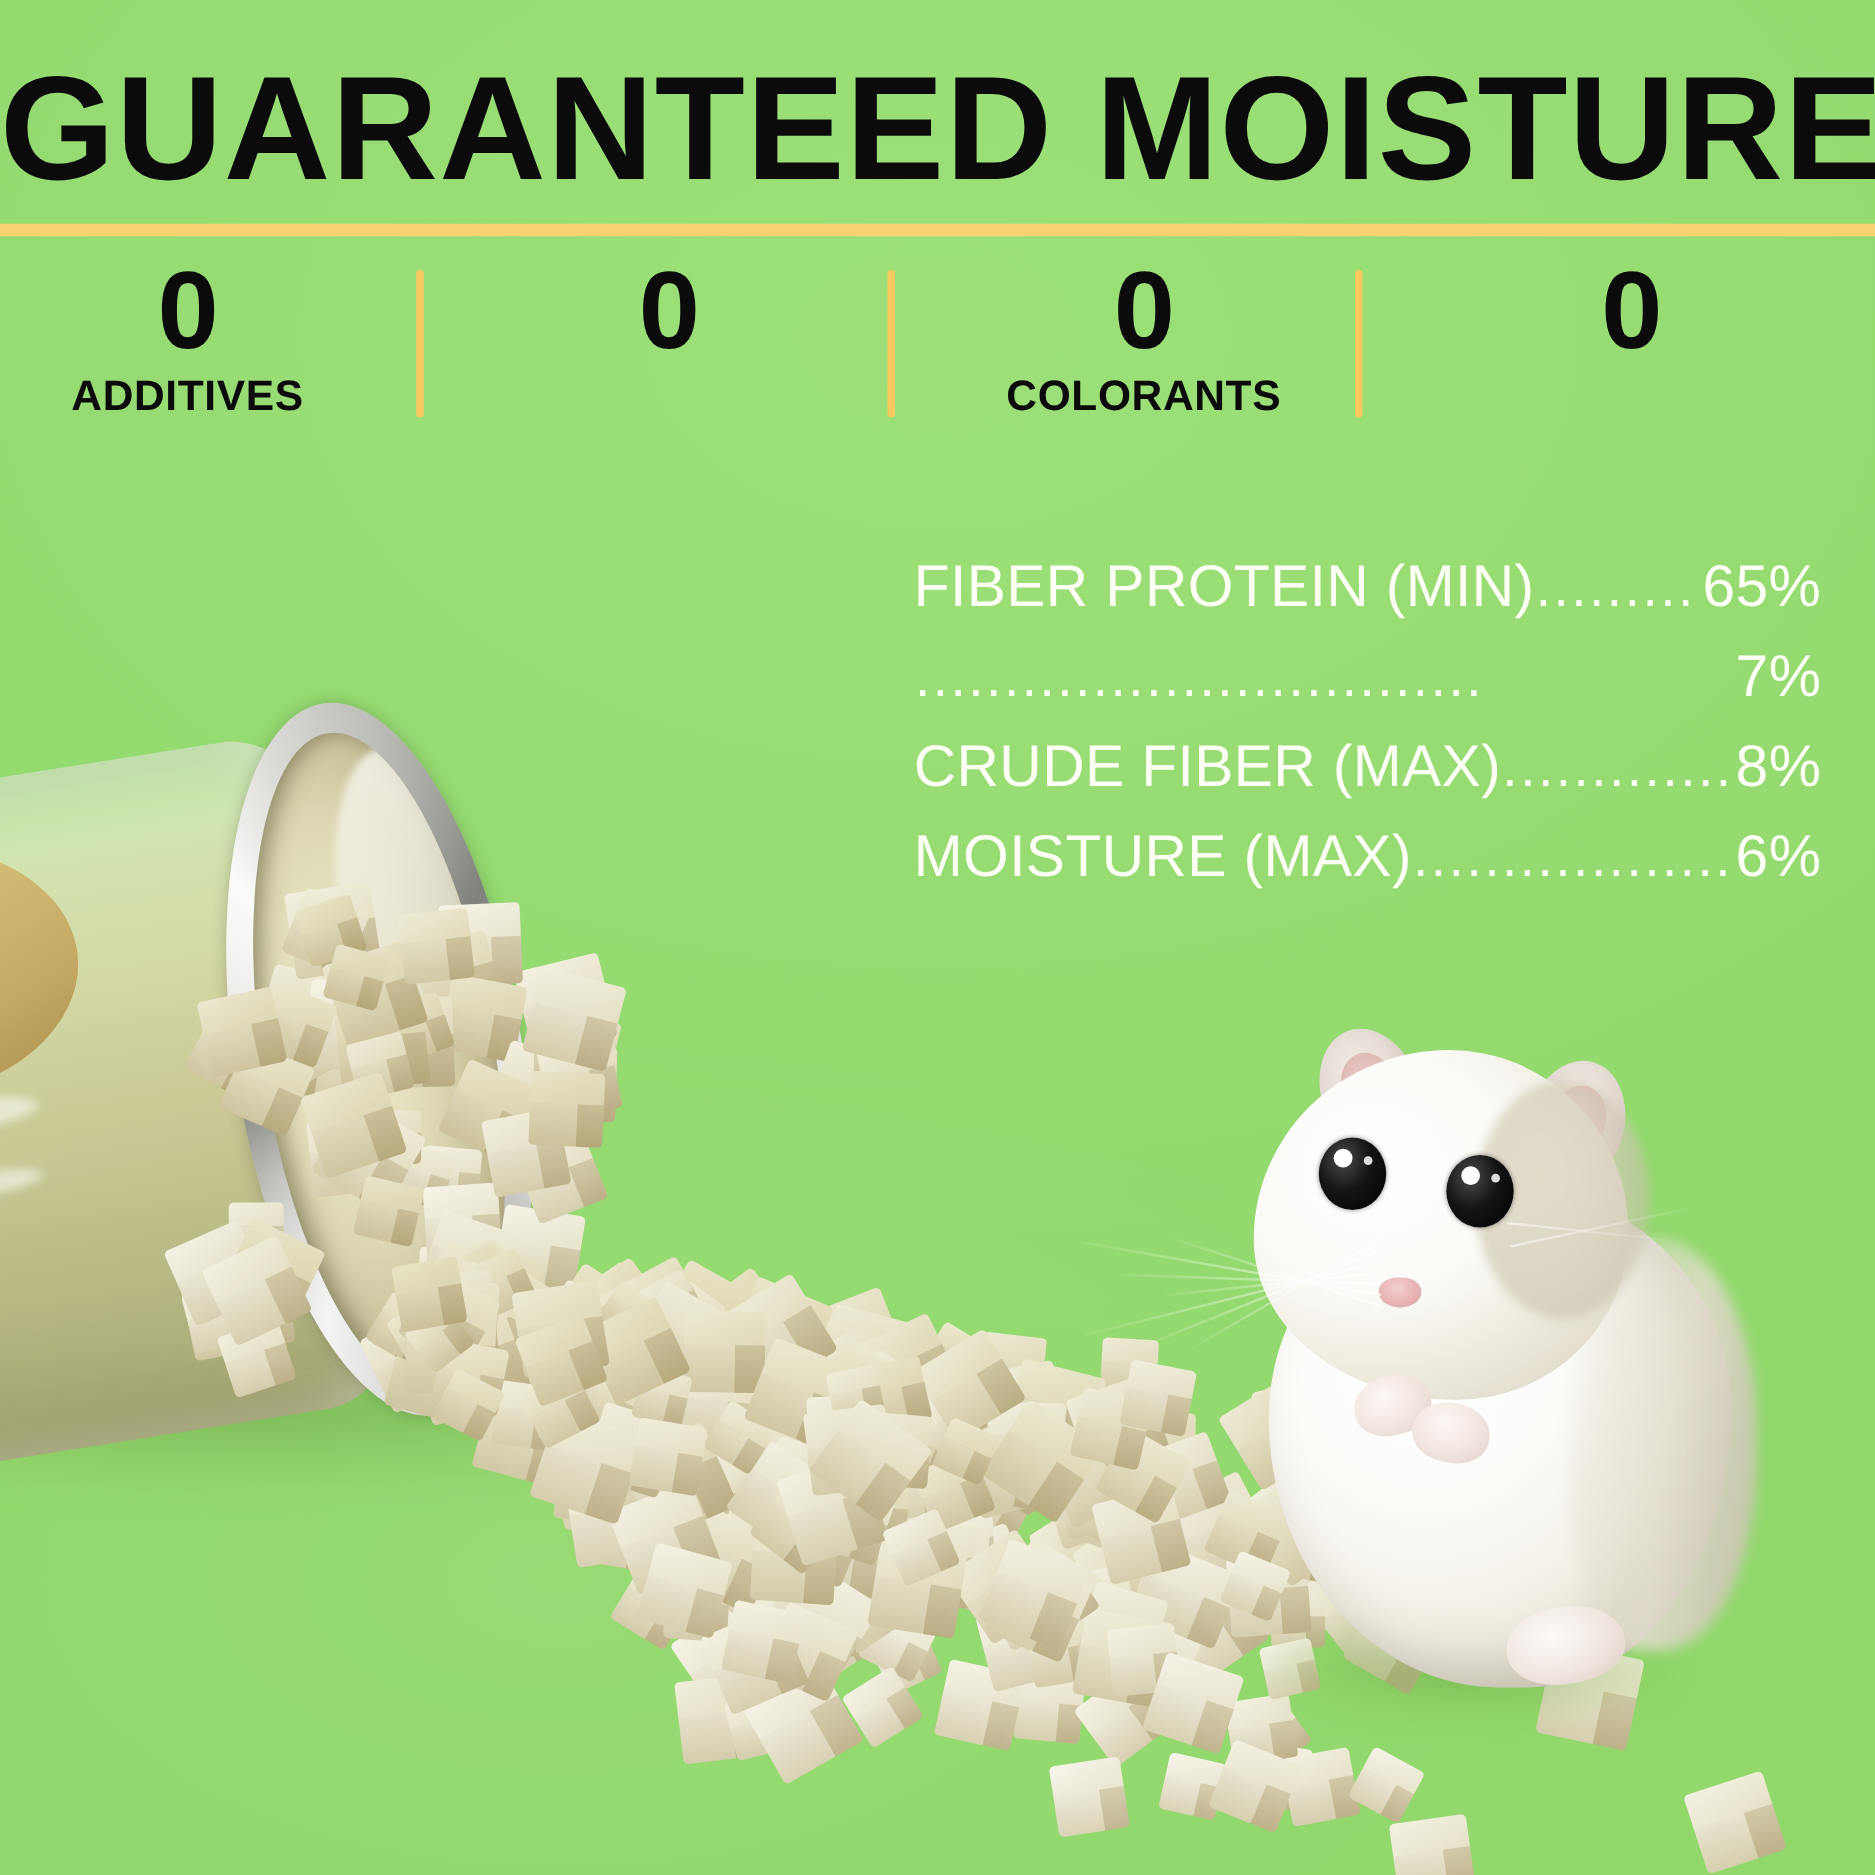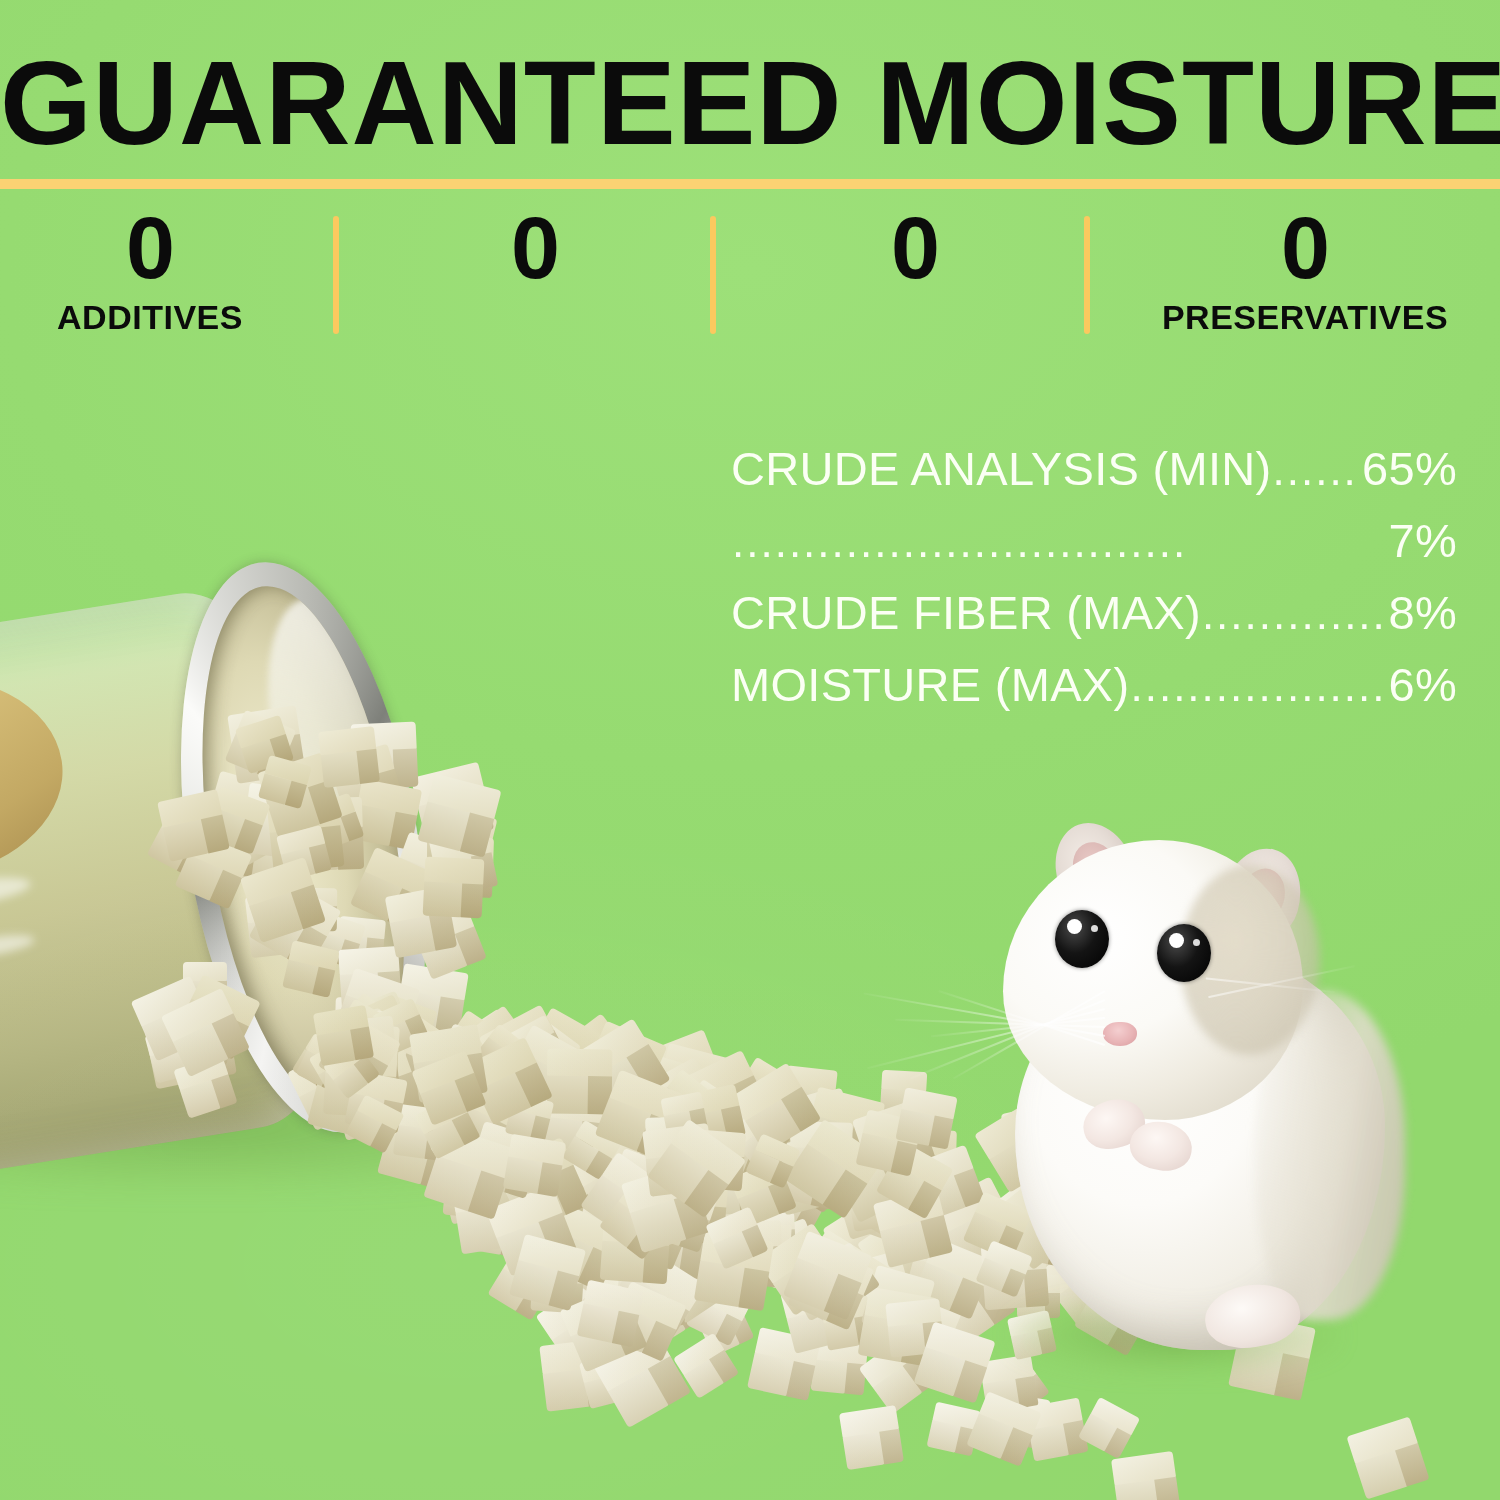--- a/index.html
+++ b/index.html
@@ -382,34 +382,34 @@
     </div>
     <div class="divider" style="left:333px;"></div>
 
     <div class="stat" style="left:365px;">
       <div class="stat-value">0</div>
     </div>
     <div class="divider" style="left:710px;"></div>
 
     <div class="stat" style="left:745px;">
       <div class="stat-value">0</div>
+      <div class="stat-label">COLORANTS</div>
     </div>
     <div class="divider" style="left:1084px;"></div>
 
     <div class="stat" style="left:1135px;">
       <div class="stat-value">0</div>
-      <div class="stat-label">PRESERVATIVES</div>
     </div>
 
   </div>
 
   <div id="analysis">
 
     <div class="ana-row">
-      <span class="ana-name">CRUDE ANALYSIS (MIN)</span>
+      <span class="ana-name">FIBER PROTEIN (MIN)</span>
       <span class="ana-dots">.........</span>
       <span class="ana-val">65%</span>
     </div>
 
     <div class="ana-row">
       <span class="ana-dots">................................</span>
       <span class="ana-val">7%</span>
     </div>
 
     <div class="ana-row">

